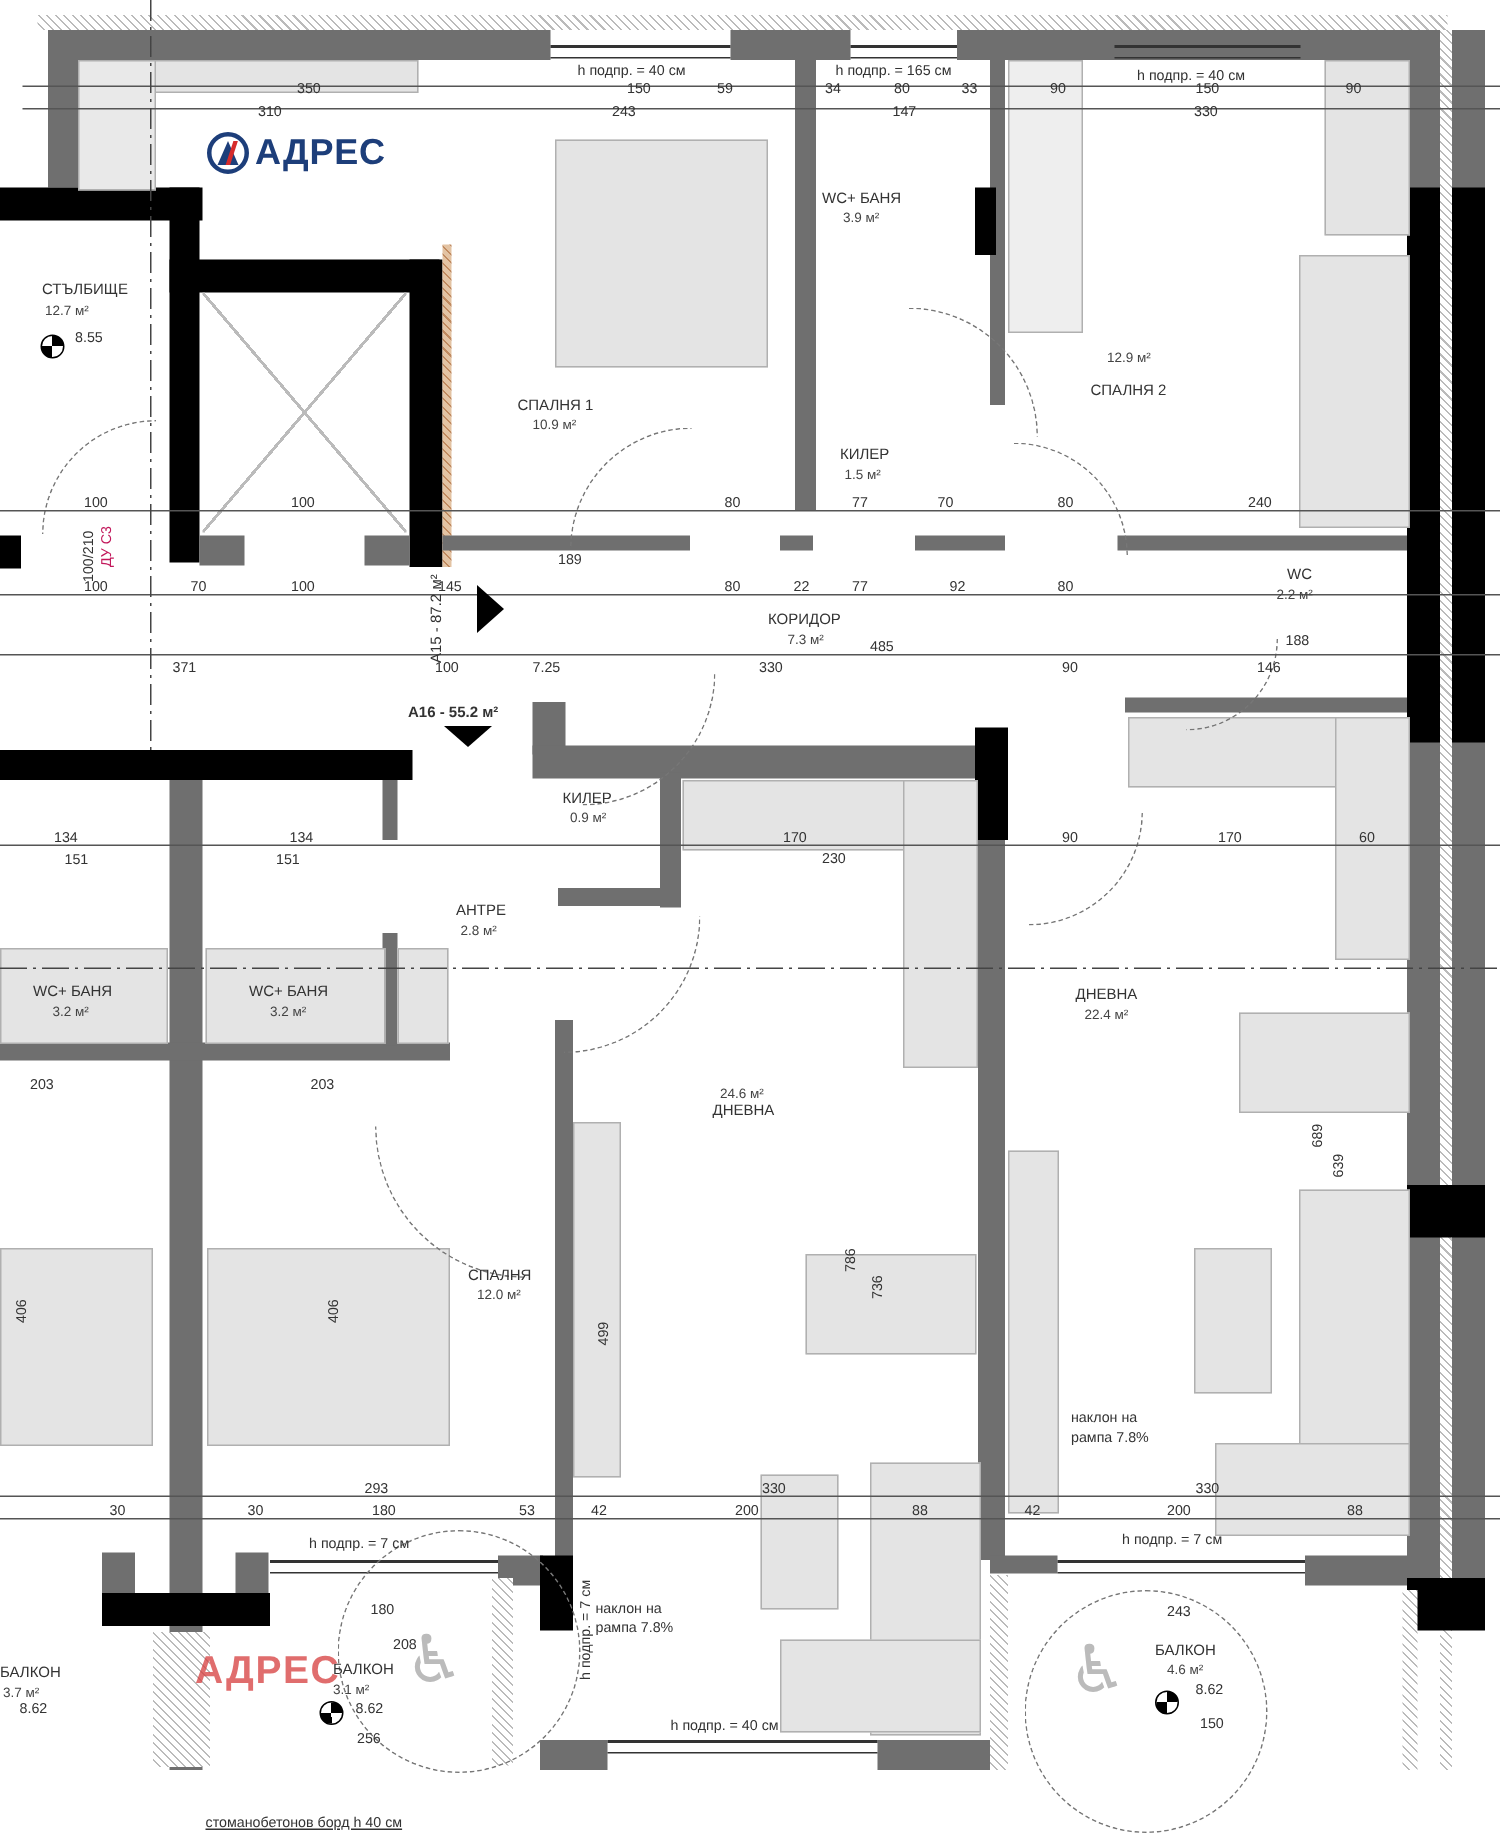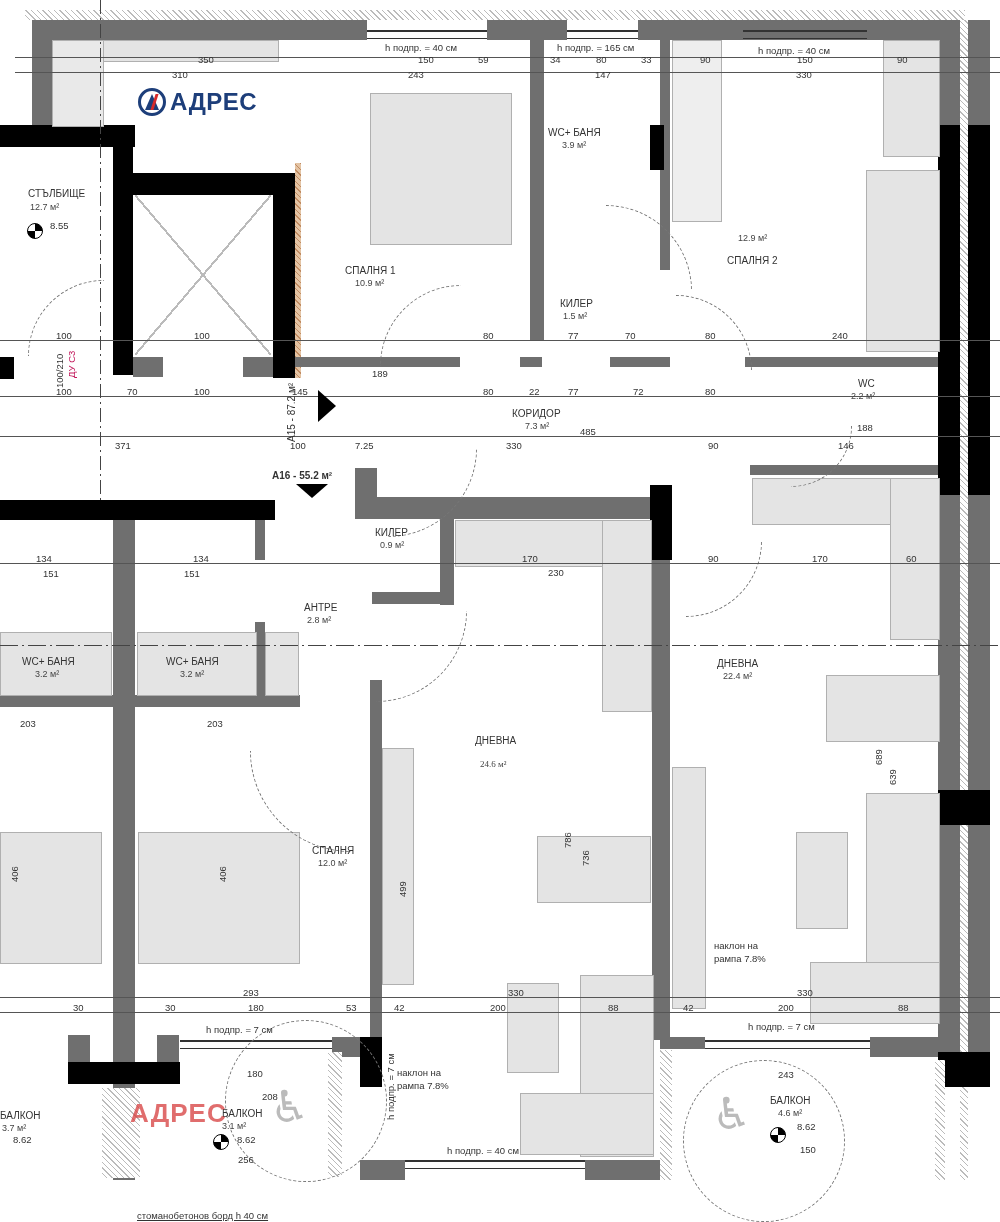--- a/index.html
+++ b/index.html
@@ -194,21 +194,21 @@
   <div class="room-label" style="left:304px;top:602px;">АНТРЕ</div>
   <div class="room-area" style="left:307px;top:615px;">2.8 м²</div>
 
   <div class="room-label" style="left:22px;top:656px;">WC+ БАНЯ</div>
   <div class="room-area" style="left:35px;top:669px;">3.2 м²</div>
 
   <div class="room-label" style="left:166px;top:656px;">WC+ БАНЯ</div>
   <div class="room-area" style="left:180px;top:669px;">3.2 м²</div>
 
   <div class="room-label" style="left:475px;top:735px;">ДНЕВНА</div>
-  <div class="room-area" style="left:480px;top:759px;font-family:Liberation Serif, serif;">24.6 м²</div>
+  <div class="room-area" style="left:480px;top:724px;">24.6 м²</div>
 
   <div class="room-label" style="left:717px;top:658px;">ДНЕВНА</div>
   <div class="room-area" style="left:723px;top:671px;text-align:right;">22.4 м²</div>
 
   <div class="room-label" style="left:312px;top:845px;">СПАЛНЯ</div>
   <div class="room-area" style="left:318px;top:858px;">12.0 м²</div>
 
   <div class="room-label" style="left:0;top:1110px;">БАЛКОН</div>
   <div class="room-area" style="left:2px;top:1123px;">3.7 м²</div>
   <div class="dim" style="left:13px;top:1135px;">8.62</div>
@@ -259,21 +259,21 @@
   <div class="dim" style="left:705px;top:331px;">80</div>
   <div class="dim" style="left:832px;top:331px;">240</div>
 
   <div class="dim" style="left:56px;top:387px;">100</div>
   <div class="dim" style="left:127px;top:387px;">70</div>
   <div class="dim" style="left:194px;top:387px;">100</div>
   <div class="dim" style="left:292px;top:387px;">145</div>
   <div class="dim" style="left:483px;top:387px;">80</div>
   <div class="dim" style="left:529px;top:387px;">22</div>
   <div class="dim" style="left:568px;top:387px;">77</div>
-  <div class="dim" style="left:633px;top:387px;">72</div>
+  <div class="dim" style="left:633px;top:387px;">92</div>
   <div class="dim" style="left:705px;top:387px;">80</div>
 
   <div class="dim" style="left:115px;top:441px;">371</div>
   <div class="dim" style="left:290px;top:441px;">100</div>
   <div class="dim" style="left:355px;top:441px;">7.25</div>
   <div class="dim" style="left:506px;top:441px;">330</div>
   <div class="dim" style="left:580px;top:427px;">485</div>
   <div class="dim" style="left:708px;top:441px;">90</div>
   <div class="dim" style="left:857px;top:423px;">188</div>
   <div class="dim" style="left:838px;top:441px;">146</div>

